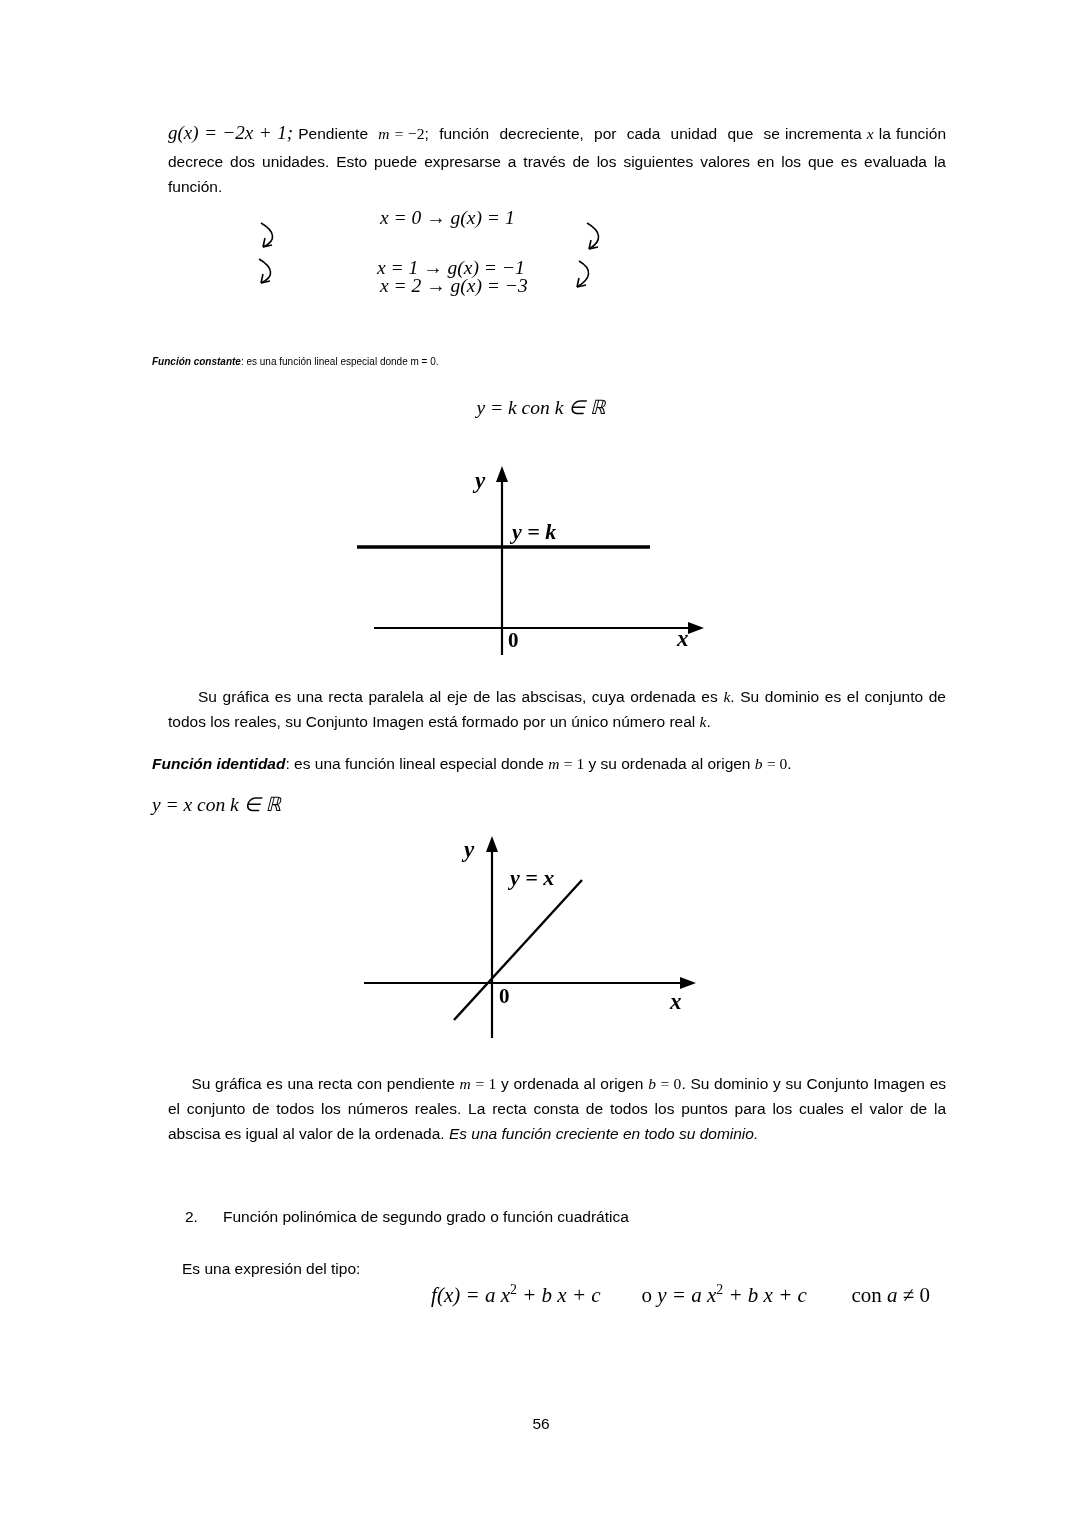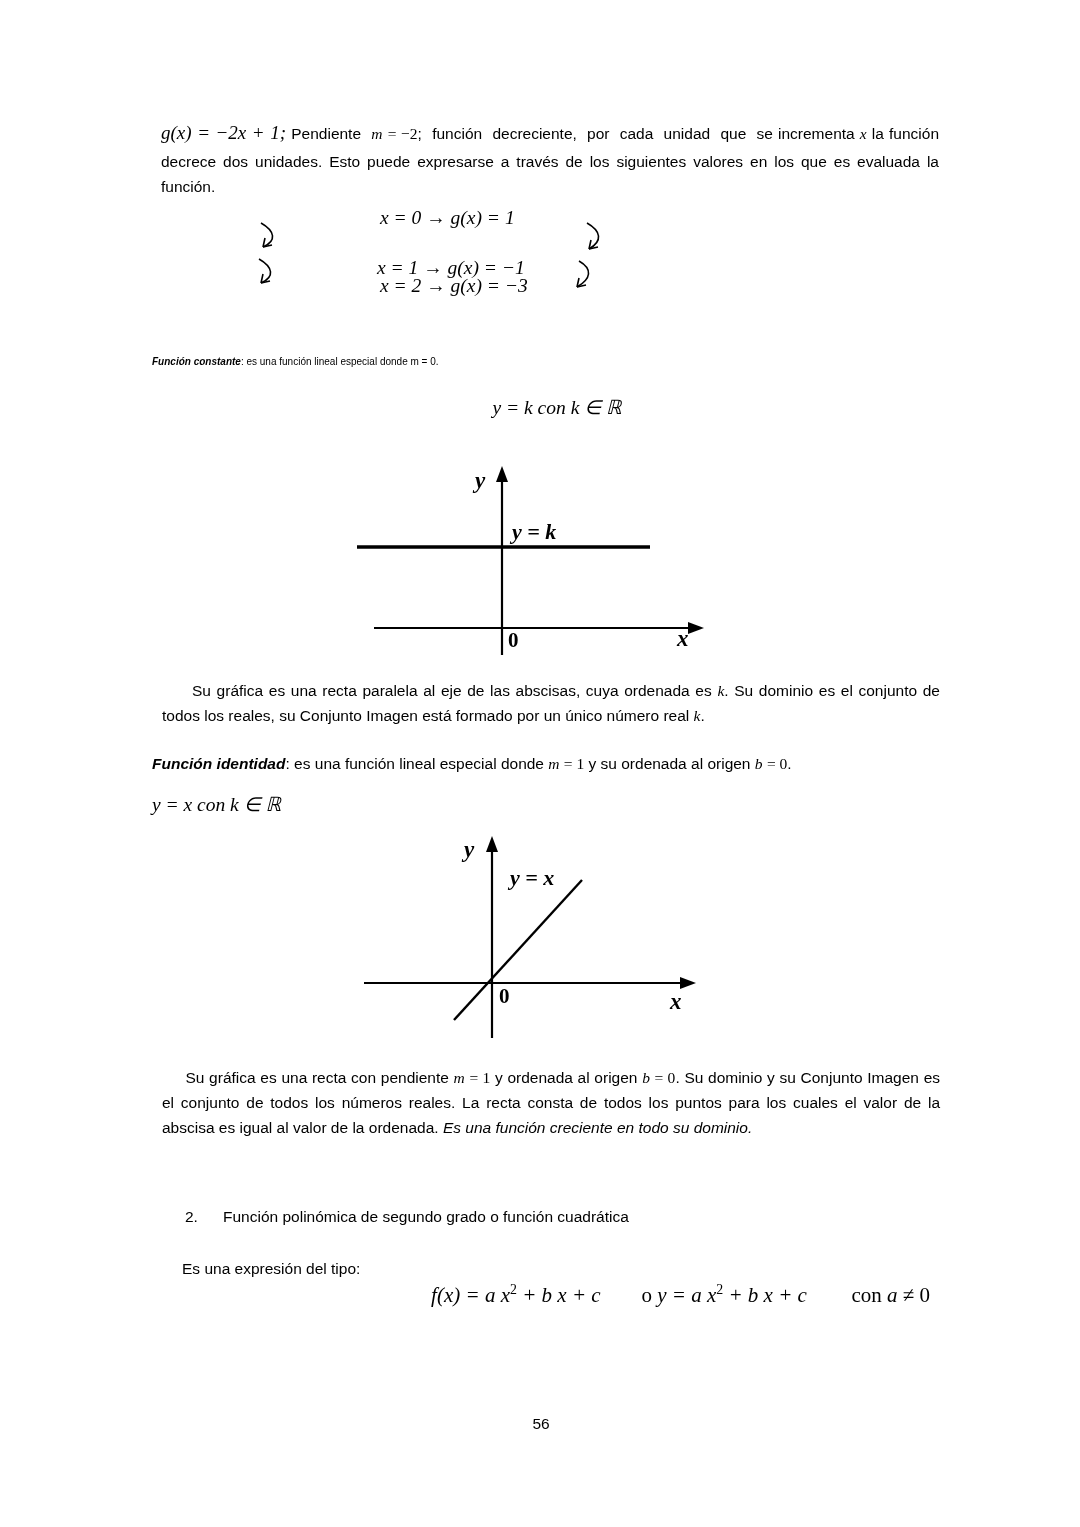--- a/index.html
+++ b/index.html
@@ -24,38 +24,38 @@
   .content {
     position: absolute;
     left: 152px;
     top: 0;
     width: 778px;
   }
   .para {
     font-size: 15.5px;
     line-height: 1.62;
     text-align: justify;
-    margin: 10px;
+    margin: 16px;
   }
   .upright {
     font-style: normal;
   }
   .bolditalic {
     font-weight: bold;
     font-style: italic;
   }
   .indent {
     text-indent: 30px;
   }
 
   
   .block-gx {
     position: absolute;
     top: 118px;
-    left: 9px;
+    left: 16px;
     width: 778px;
   }
   .gx-lead {
     font-family: "Liberation Serif", serif;
     font-style: italic;
     font-size: 19px;
     white-space: nowrap;
   }
   .gx-body {
     font-size: 15.5px;
@@ -77,21 +77,21 @@
     font-size: 19.5px;
     position: absolute;
     white-space: nowrap;
   }
   .eval-l1 { top: 2px;  left: 133px; }
   .eval-l2 { top: 52px; left: 130px; }
   .eval-l3 { top: 70px; left: 133px; }
 
   
   .lbl-constante { position: absolute; top: 356px; left: 0; font-size: 10px; }
-  .eq-constante  { position: absolute; top: 396px; left: 16px; width: 778px; text-align: center;
+  .eq-constante  { position: absolute; top: 396px; left: 0; width: 778px; text-align: center;
                    font-family: "Liberation Serif", serif; font-style: italic; font-size: 19.5px; }
 
   .para-constante { position: absolute; top: 668px; left: 0; width: 778px; }
   .lbl-identidad { position: absolute; top: 755px; left: 0; font-size: 15.5px; width: 778px; }
   .eq-identidad  { position: absolute; top: 793px; left: 0; width: 778px; text-align: left;
                    font-family: "Liberation Serif", serif; font-style: italic; font-size: 19.5px; }
   .para-identidad { position: absolute; top: 1055px; left: 0; width: 778px; }
 
   .heading2 { position: absolute; top: 1208px; left: 33px; font-size: 15.5px; font-weight: normal; }
   .heading2 .numlbl { display: inline-block; width: 38px; }

